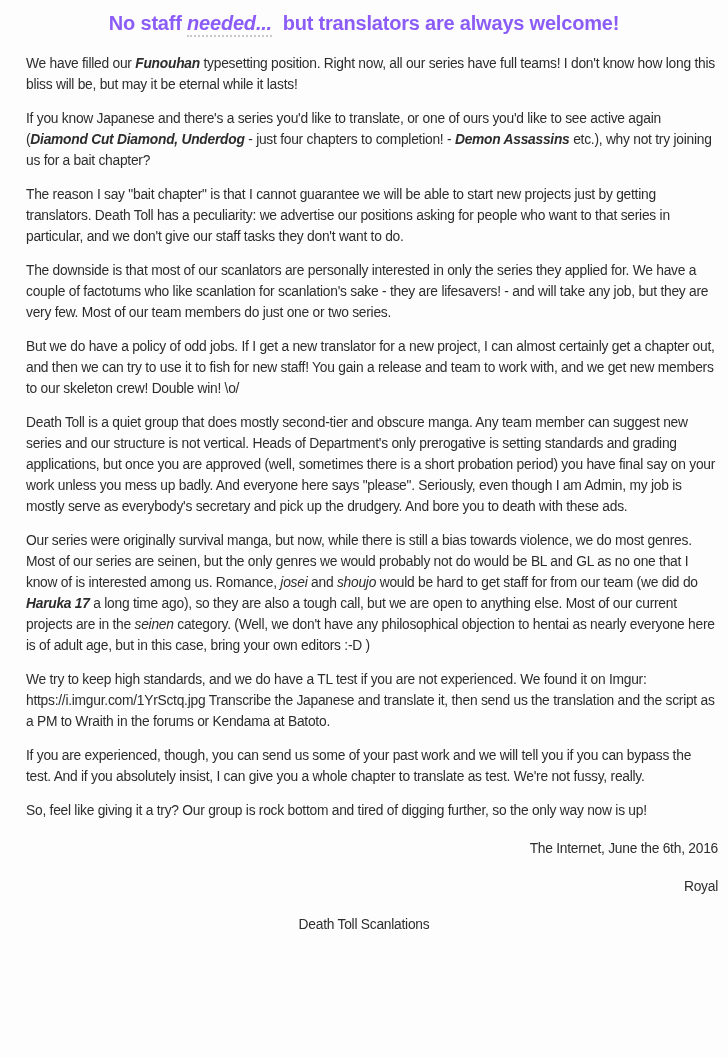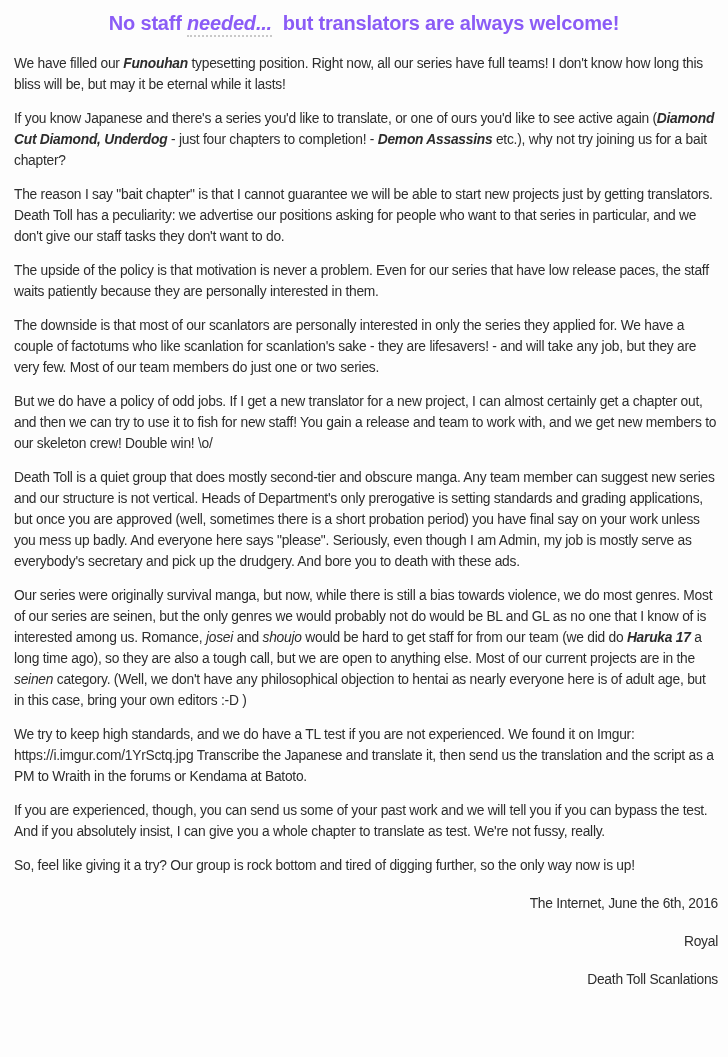--- a/index.html
+++ b/index.html
@@ -18,52 +18,51 @@
   }
   .title {
     font-size: 20px;
     line-height: 26px;
     font-weight: 700;
     text-align: center;
     margin: 4px 0 17px 0;
     letter-spacing: -0.2px;
   }
   .para {
-    margin: 0 0 13px 4px;
+    margin: 0 0 13px 16px;
     text-align: left;
   }
   .run { white-space: pre-wrap; }
   .run-b  { font-weight: 700; }
   .run-i  { font-style: italic; }
   .run-bi { font-weight: 700; font-style: italic; }
   .run-biu {
     font-weight: 700;
     font-style: italic;
     border-bottom: 2px dotted #c9c9c9;
     padding-bottom: 1px;
   }
   .signature {
     margin-top: 17px;
   }
   .signature p {
     text-align: right;
     margin: 0 0 17px 0;
   }
-  .signature p:last-child { margin-bottom: 17px; }
+  .signature p:last-child { margin-bottom: 17px; text-align: center; }
 </style>
 </head>
 <body style="background: rgb(253, 253, 253); color: rgb(45, 45, 45);">
 
 <div class="page">
   <h1 class="title" id="title" style="color: #8b5cf6;"><span class="run run-b">No staff </span><span class="run run-biu">needed...</span><span class="run run-b">&nbsp; but translators are always welcome!</span></h1>
   <div id="letter-body">
       <p class="para"><span class="run">We have filled our </span><span class="run run-bi">Funouhan</span><span class="run"> typesetting position. Right now, all our series have full teams! I don't know how long this bliss will be, but may it be eternal while it lasts!</span></p>
       <p class="para"><span class="run">If you know Japanese and there's a series you'd like to translate, or one of ours you'd like to see active again (</span><span class="run run-bi">Diamond Cut Diamond, Underdog</span><span class="run"> - just four chapters to completion! - </span><span class="run run-bi">Demon Assassins</span><span class="run"> etc.), why not try joining us for a bait chapter?</span></p>
       <p class="para"><span class="run">The reason I say "bait chapter" is that I cannot guarantee we will be able to start new projects just by getting translators. Death Toll has a peculiarity: we advertise our positions asking for people who want to that series in particular, and we don't give our staff tasks they don't want to do.</span></p>
-      <p class="para"><span class="run">The upside of the policy is that motivation is never a problem. Even for our series that have low release paces, the staff waits patiently because they are personally interested in them.</span></p>
       <p class="para"><span class="run">The downside is that most of our scanlators are personally interested in only the series they applied for. We have a couple of factotums who like scanlation for scanlation's sake - they are lifesavers! - and will take any job, but they are very few. Most of our team members do just one or two series.</span></p>
       <p class="para"><span class="run">But we do have a policy of odd jobs. If I get a new translator for a new project, I can almost certainly get a chapter out, and then we can try to use it to fish for new staff! You gain a release and team to work with, and we get new members to our skeleton crew! Double win! \o/</span></p>
       <p class="para"><span class="run">Death Toll is a quiet group that does mostly second-tier and obscure manga. Any team member can suggest new series and our structure is not vertical. Heads of Department's only prerogative is setting standards and grading applications, but once you are approved (well, sometimes there is a short probation period) you have final say on your work unless you mess up badly. And everyone here says "please". Seriously, even though I am Admin, my job is mostly serve as everybody's secretary and pick up the drudgery. And bore you to death with these ads.</span></p>
       <p class="para"><span class="run">Our series were originally survival manga, but now, while there is still a bias towards violence, we do most genres. Most of our series are seinen, but the only genres we would probably not do would be BL and GL as no one that I know of is interested among us. Romance, </span><span class="run run-i">josei</span><span class="run"> and </span><span class="run run-i">shoujo</span><span class="run"> would be hard to get staff for from our team (we did do </span><span class="run run-bi">Haruka 17</span><span class="run"> a long time ago), so they are also a tough call, but we are open to anything else. Most of our current projects are in the </span><span class="run run-i">seinen</span><span class="run"> category. (Well, we don't have any philosophical objection to hentai as nearly everyone here is of adult age, but in this case, bring your own editors :-D )</span></p>
       <p class="para"><span class="run">We try to keep high standards, and we do have a TL test if you are not experienced. We found it on Imgur: https://i.imgur.com/1YrSctq.jpg Transcribe the Japanese and translate it, then send us the translation and the script as a PM to Wraith in the forums or Kendama at Batoto.</span></p>
       <p class="para"><span class="run">If you are experienced, though, you can send us some of your past work and we will tell you if you can bypass the test. And if you absolutely insist, I can give you a whole chapter to translate as test. We're not fussy, really.</span></p>
       <p class="para"><span class="run">So, feel like giving it a try? Our group is rock bottom and tired of digging further, so the only way now is up!</span></p>
     </div>
   <div class="signature">
     <p>The Internet, June the 6th, 2016</p>

